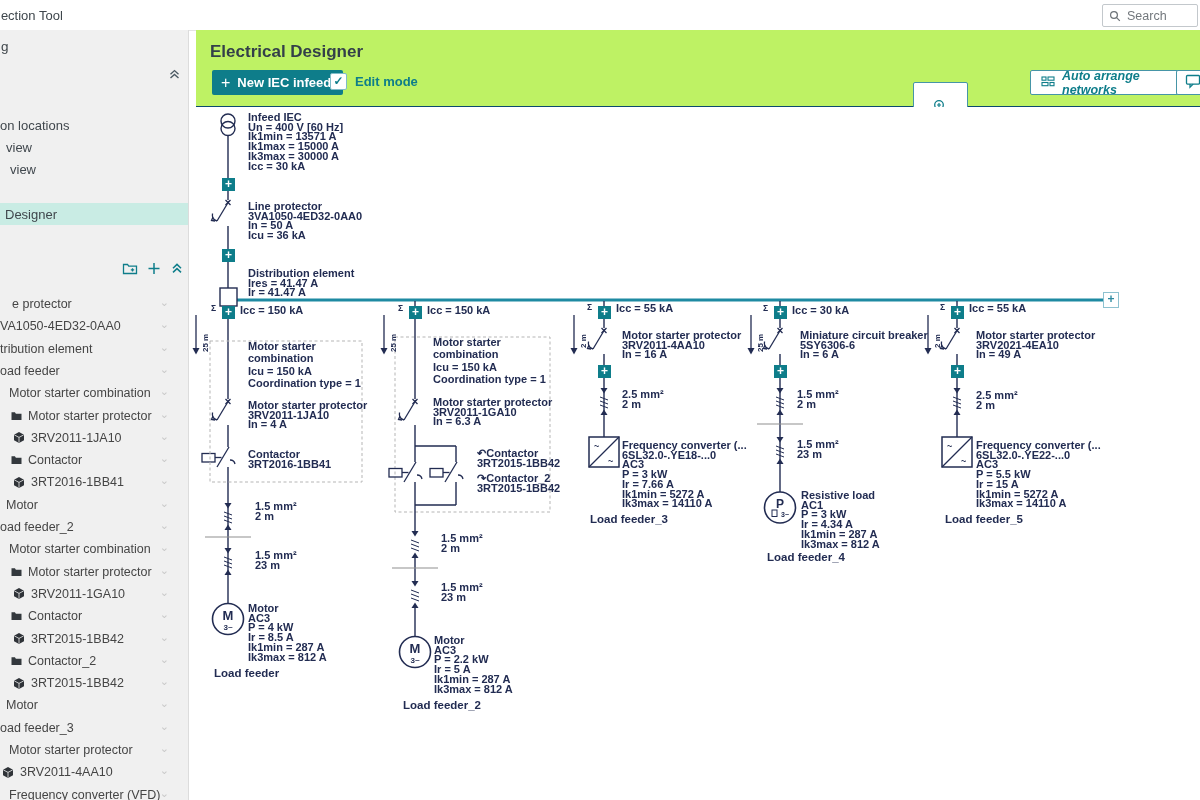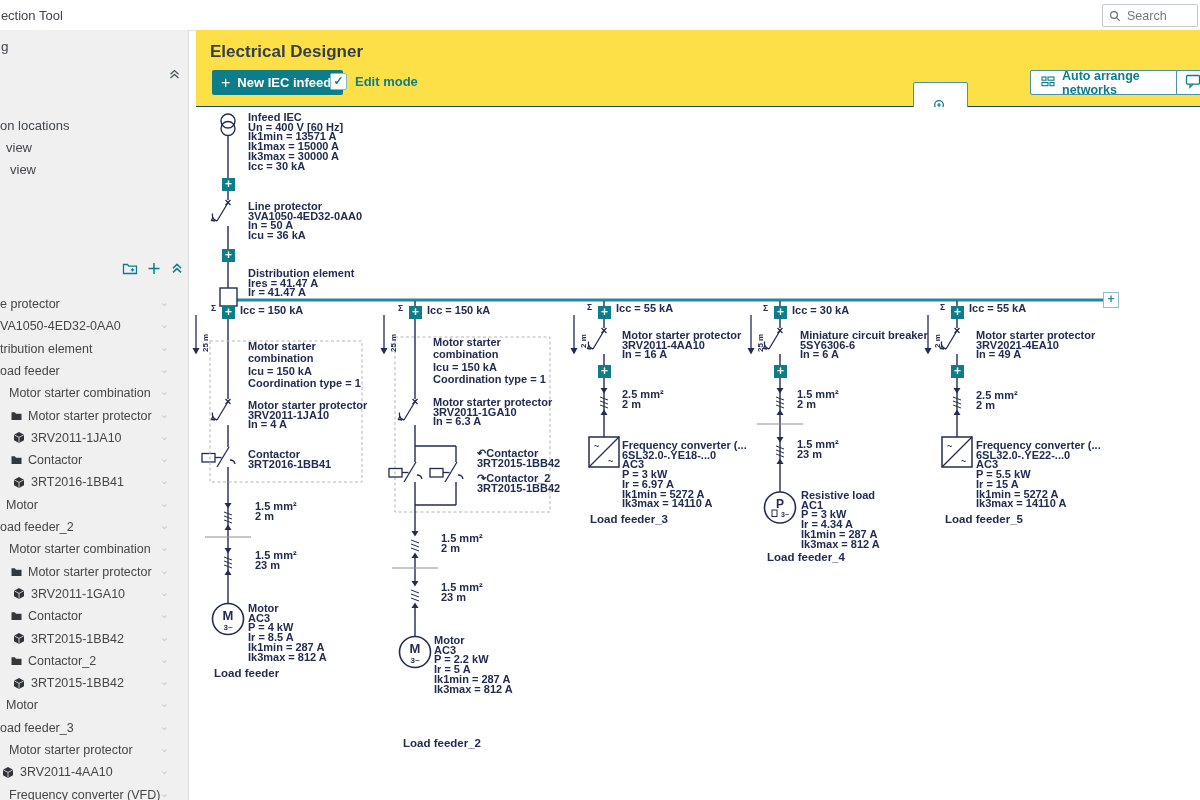--- a/index.html
+++ b/index.html
@@ -19,32 +19,32 @@
   .nav-row{position:absolute;left:0;width:188px;height:22px;font-size:13px;color:#40474d;display:flex;align-items:center;}
   .nav-row.sel{background:#c9ece4;}
   .sb-tools{position:absolute;left:0;top:228px;width:188px;height:24px;}
   .sb-tools .ticon{position:absolute;top:3px;cursor:pointer;}
   .tree{position:absolute;left:0;top:0;width:188px;height:770px;}
   .tree-row{position:absolute;left:0;width:186px;height:22px;display:flex;align-items:center;font-size:12.5px;color:#454545;cursor:default;}
   .tree-row .lbl{white-space:nowrap;}
   .tree-row .ic{display:inline-flex;width:15px;flex:none;}
   .tree-row .chev{position:absolute;right:17px;top:3px;color:#c9c9c9;font-size:11px;}
   
-  .main-header{position:absolute;left:196px;top:30px;width:1004px;height:76px;background:#fde047;border-bottom:1px solid #0c4a6e;}
+  .main-header{position:absolute;left:196px;top:30px;width:1004px;height:76px;background:#bef264;border-bottom:1px solid #0c4a6e;}
   .page-title{position:absolute;left:14px;top:12px;font-size:17px;font-weight:700;color:#333f49;}
   .btn{box-sizing:border-box;height:25px;display:inline-flex;align-items:center;border-radius:2px;font-size:13px;font-weight:700;cursor:pointer;}
   .btn.primary{position:absolute;left:16px;top:40px;background:#0e7d8a;color:#fff;padding:0 12px 0 9px;border:0;}
   .btn.primary .plus{font-size:16px;font-weight:400;margin-right:7px;line-height:1;}
   .editmode{position:absolute;left:134px;top:43px;display:flex;align-items:center;cursor:pointer;}
   .editmode .cb{width:15px;height:15px;border:1px solid #7fbcc8;border-radius:2px;background:#fff;color:#0e7d8a;font-size:12px;font-weight:700;line-height:15px;text-align:center;}
   .editmode .lab{margin-left:8px;color:#0e7d8a;font-size:13px;font-weight:700;}
   .btn.outline{border:1px solid #4695a7;background:#fff;color:#0e7d8a;}
   .zoomgroup{position:absolute;left:717px;top:52px;padding:16px 9px;gap:9px;flex-direction:column;}
   .zoomgroup .zl{font-size:12.5px;font-weight:700;}
-  .autoarrange{position:absolute;left:834px;top:40px;padding:0 10px;gap:7px;font-size:12.5px;}
+  .autoarrange{position:absolute;left:834px;top:40px;padding:0 10px;gap:7px;font-size:12.5px;font-style:italic;}
   .commentbtn{position:absolute;left:980px;top:40px;width:34px;justify-content:center;}
   
   .canvas{position:absolute;left:189px;top:107px;width:1011px;height:693px;background:#fff;}
   .diagram{position:absolute;left:0;top:0;width:1200px;height:800px;pointer-events:none;}
   .diagram svg{position:absolute;left:0;top:0;}
   .diagram svg text{font-family:"Liberation Sans",sans-serif;fill:#222c52;}
   .dg{position:absolute;color:#222c52;font-size:11px;font-weight:600;line-height:9.7px;white-space:nowrap;}
   .dg .l0{font-weight:700;}
   .dg.combo-title{font-size:11px;line-height:12px;font-weight:700;}
   .dg.combo-props{line-height:11.8px;}
@@ -80,20 +80,23 @@
 
     <div class="nav-row" style="top:84px">
         <span style="margin-left:0px">on locations</span>
       </div>
     <div class="nav-row" style="top:106px">
         <span style="margin-left:6px">view</span>
       </div>
     <div class="nav-row" style="top:128px">
         <span style="margin-left:10px">view</span>
       </div>
+    <div class="nav-row sel" style="top:173px">
+        <span style="margin-left:5px">Designer</span>
+      </div>
 
     <div class="sb-tools">
       <span class="ticon" style="left:122px">
         <svg width="16" height="15" viewBox="0 0 16 15">
             <path d="M1.5 3.5h4l1.2 1.7h7.8v7.3H1.5z" fill="none" stroke="#0e7d8a" stroke-width="1.3"></path>
             <path d="M10.5 7.2v3.4M8.8 8.9h3.4" stroke="#0e7d8a" stroke-width="1.3"></path>
           </svg>
       </span>
       <span class="ticon" style="left:146px">
         <svg width="16" height="15" viewBox="0 0 16 15">
@@ -102,21 +105,21 @@
       </span>
       <span class="ticon" style="left:170px">
         <svg width="14" height="14" viewBox="0 0 14 14">
             <path d="M3 7.2 7 3.4 11 7.2 M3 11.4 7 7.6 11 11.4" fill="none" stroke="#0e7d8a" stroke-width="1.5"></path>
           </svg>
       </span>
     </div>
 
     <div class="tree">
         <div class="tree-row" style="top: 263px;">
-          <span class="lbl" style="margin-left:0px">e protector</span>
+          <span class="lbl" style="margin-left:12px">e protector</span>
           <span class="chev">⌄</span>
         </div>
         <div class="tree-row" style="top: 285.3px;">
           <span class="lbl" style="margin-left:0px">VA1050-4ED32-0AA0</span>
           <span class="chev">⌄</span>
         </div>
         <div class="tree-row" style="top: 307.6px;">
           <span class="lbl" style="margin-left:0px">tribution element</span>
           <span class="chev">⌄</span>
         </div>
@@ -549,38 +552,38 @@
           <div>23 m</div>
         </div>
         <div class="dg" style="left: 434px; top: 636px;">
           <div class="l0">Motor</div>
           <div>AC3</div>
           <div>P = 2.2 kW</div>
           <div>Ir = 5 A</div>
           <div>Ik1min = 287 A</div>
           <div>Ik3max = 812 A</div>
         </div>
-        <div class="dg feeder-label" style="left: 403px; top: 701px; margin-top: 38px;">
+        <div class="dg feeder-label" style="left: 403px; top: 701px;">
           <div class="l0">Load feeder_2</div>
         </div>
         <div class="dg" style="left: 622px; top: 331px;">
           <div class="l0">Motor starter protector</div>
           <div>3RV2011-4AA10</div>
           <div>In = 16 A</div>
         </div>
         <div class="dg" style="left: 622px; top: 390px;">
           <div class="l0">2.5 mm²</div>
           <div>2 m</div>
         </div>
         <div class="dg" style="left: 622px; top: 441px;">
           <div class="l0">Frequency converter (...</div>
           <div>6SL32.0-.YE18-...0</div>
           <div>AC3</div>
           <div>P = 3 kW</div>
-          <div>Ir = 6.97 A</div>
+          <div>Ir = 7.66 A</div>
           <div>Ik1min = 5272 A</div>
           <div>Ik3max = 14110 A</div>
         </div>
         <div class="dg feeder-label" style="left: 590px; top: 515px;">
           <div class="l0">Load feeder_3</div>
         </div>
         <div class="dg" style="left: 800px; top: 331px;">
           <div class="l0">Miniature circuit breaker</div>
           <div>5SY6306-6</div>
           <div>In = 6 A</div>

